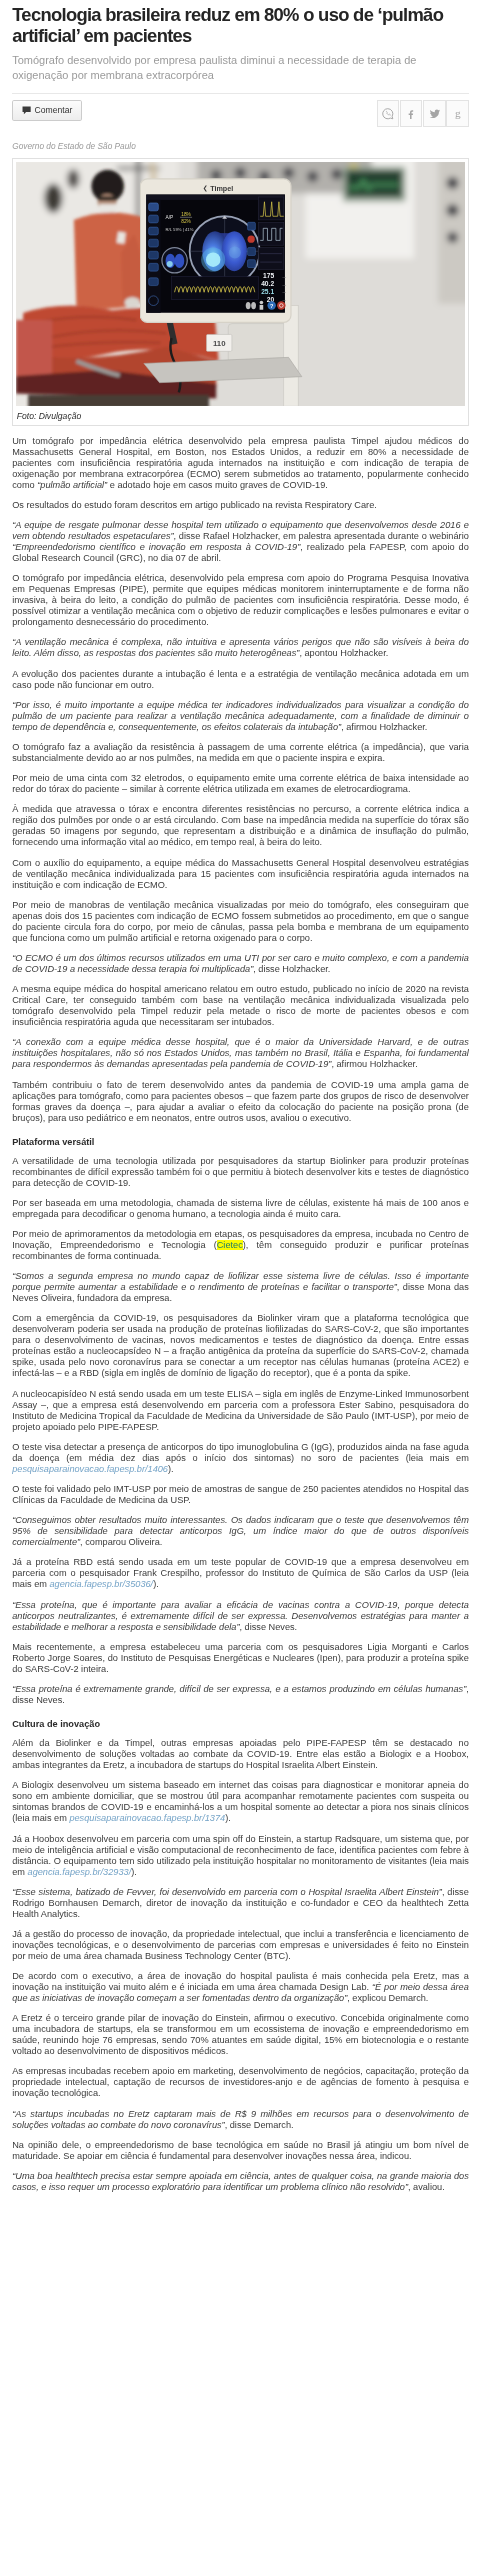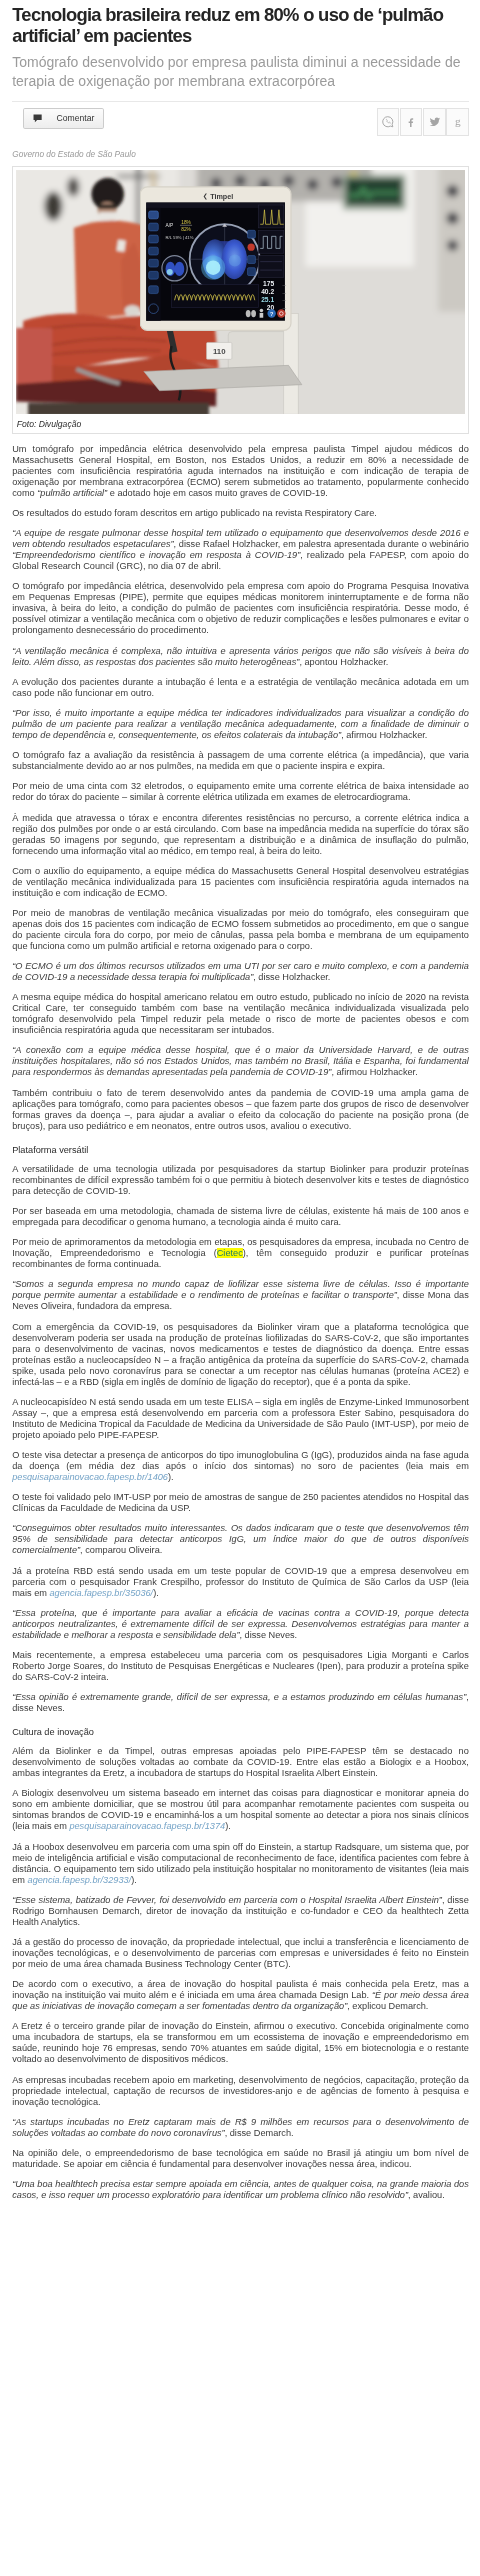--- a/index.html
+++ b/index.html
@@ -4,34 +4,34 @@
 <style>
   html,body { margin:0; padding:0; background:#ffffff; }
   body { font-family:"Liberation Sans", sans-serif; color:#3b3b3b; }
   .page { width:481px; margin:0 auto; padding:0 12.2px; box-sizing:border-box; }
 
   h1.title {
     font-size:18.4px; line-height:1.12; letter-spacing:-0.7px;
     color:#252525; margin:4.9px 0 7.3px; font-weight:700;
   }
   .subtitle {
-    font-size:14px; line-height:1.35; color:#9b9b9b; margin:0 0 9.8px; font-weight:400;
+    font-size:11px; line-height:1.35; color:#9b9b9b; margin:0 0 9.8px; font-weight:400;
   }
 
   .toolbar {
     border-top:0.6px solid #e8e8e8;
     padding:6.1px 0 3.7px;
     display:flex; justify-content:space-between; align-items:flex-start;
   }
   .comment-btn {
-    display:inline-flex; align-items:center; gap:14px;
+    display:inline-flex; align-items:center; gap:3px;
     font-family:inherit; font-size:8.6px; color:#333;
     background:linear-gradient(#fcfcfc,#ededed);
     border:0.6px solid #cccccc; border-radius:1.8px;
-    padding:4.3px 9.2px; cursor:pointer;margin-left:11px;
+    padding:4.3px 9.2px; cursor:pointer;
   }
   .comment-btn svg { display:block; }
   .share-group { display:flex; }
   .share-btn {
     width:22.6px; height:27.5px; border:0.6px solid #e3e3e3; background:#fbfbfb;
     display:flex; align-items:center; justify-content:center;
     margin-left:0.6px; cursor:pointer; padding:0;
   }
   .share-btn svg { display:block; }
 
@@ -39,21 +39,21 @@
 
   figure.hero { margin:7.3px 0 4.9px; border:0.6px solid #e0e0e0; padding:2.4px; background:#fff; }
   figure.hero svg.photo { display:block; width:100%; height:auto; }
   figcaption { font-style:italic; font-size:8.6px; color:#2e2e2e; padding:4.9px 1.2px 1.8px; }
 
   .article-body { margin-top:9.8px; padding-bottom:11px; }
   .article-paragraph {
     font-size:9.2px; line-height:11px; text-align:justify;
     margin:9.2px 0; color:#3b3b3b;
   }
-  .article-heading { font-size:9.2px; font-weight:400; color:#2b2b2b; margin:13px 0 9.2px; }
+  .article-heading { font-size:9.2px; font-weight:700; color:#2b2b2b; margin:13px 0 9.2px; }
   .inline-link { color:#74a3c7; font-style:italic; text-decoration:none; }
   .inline-link.highlight { background:#fbfb00; color:#1f7a6a; font-style:normal; }
 </style>
 </head>
 <body>
 
 <div class="page">
 
   <header>
     <h1 class="title">Tecnologia brasileira reduz em 80% o uso de ‘pulmão artificial’ em pacientes</h1>
@@ -279,21 +279,21 @@
       <p class="article-paragraph"><span>Por meio de aprimoramentos da metodologia em etapas, os pesquisadores da empresa, incubada no Centro de Inovação, Empreendedorismo e Tecnologia (</span><a class="inline-link highlight" href="#">Cietec</a><span>), têm conseguido produzir e purificar proteínas recombinantes de forma continuada.</span></p>
       <p class="article-paragraph"><em>“Somos a segunda empresa no mundo capaz de liofilizar esse sistema livre de células. Isso é importante porque permite aumentar a estabilidade e o rendimento de proteínas e facilitar o transporte”</em><span>, disse Mona das Neves Oliveira, fundadora da empresa.</span></p>
       <p class="article-paragraph"><span>Com a emergência da COVID-19, os pesquisadores da Biolinker viram que a plataforma tecnológica que desenvolveram poderia ser usada na produção de proteínas liofilizadas do SARS-CoV-2, que são importantes para o desenvolvimento de vacinas, novos medicamentos e testes de diagnóstico da doença. Entre essas proteínas estão a nucleocapsídeo N – a fração antigênica da proteína da superfície do SARS-CoV-2, chamada spike, usada pelo novo coronavírus para se conectar a um receptor nas células humanas (proteína ACE2) e infectá-las – e a RBD (sigla em inglês de domínio de ligação do receptor), que é a ponta da spike.</span></p>
       <p class="article-paragraph"><span>A nucleocapisídeo N está sendo usada em um teste ELISA – sigla em inglês de Enzyme-Linked Immunosorbent Assay –, que a empresa está desenvolvendo em parceria com a professora Ester Sabino, pesquisadora do Instituto de Medicina Tropical da Faculdade de Medicina da Universidade de São Paulo (IMT-USP), por meio de projeto apoiado pelo PIPE-FAPESP.</span></p>
       <p class="article-paragraph"><span>O teste visa detectar a presença de anticorpos do tipo imunoglobulina G (IgG), produzidos ainda na fase aguda da doença (em média dez dias após o início dos sintomas) no soro de pacientes (leia mais em </span><a class="inline-link" href="#">pesquisaparainovacao.fapesp.br/1406</a><span>).</span></p>
       <p class="article-paragraph"><span>O teste foi validado pelo IMT-USP por meio de amostras de sangue de 250 pacientes atendidos no Hospital das Clínicas da Faculdade de Medicina da USP.</span></p>
       <p class="article-paragraph"><em>“Conseguimos obter resultados muito interessantes. Os dados indicaram que o teste que desenvolvemos têm 95% de sensibilidade para detectar anticorpos IgG, um índice maior do que de outros disponíveis comercialmente”</em><span>, comparou Oliveira.</span></p>
       <p class="article-paragraph"><span>Já a proteína RBD está sendo usada em um teste popular de COVID-19 que a empresa desenvolveu em parceria com o pesquisador Frank Crespilho, professor do Instituto de Química de São Carlos da USP (leia mais em </span><a class="inline-link" href="#">agencia.fapesp.br/35036/</a><span>).</span></p>
       <p class="article-paragraph"><em>“Essa proteína, que é importante para avaliar a eficácia de vacinas contra a COVID-19, porque detecta anticorpos neutralizantes, é extremamente difícil de ser expressa. Desenvolvemos estratégias para manter a estabilidade e melhorar a resposta e sensibilidade dela”</em><span>, disse Neves.</span></p>
       <p class="article-paragraph"><span>Mais recentemente, a empresa estabeleceu uma parceria com os pesquisadores Ligia Morganti e Carlos Roberto Jorge Soares, do Instituto de Pesquisas Energéticas e Nucleares (Ipen), para produzir a proteína spike do SARS-CoV-2 inteira.</span></p>
-      <p class="article-paragraph"><em>“Essa opinião é extremamente grande, difícil de ser expressa, e a estamos produzindo em células humanas”</em><span>, disse Neves.</span></p>
+      <p class="article-paragraph"><em>“Essa proteína é extremamente grande, difícil de ser expressa, e a estamos produzindo em células humanas”</em><span>, disse Neves.</span></p>
       <h3 class="article-heading">Cultura de inovação</h3>
       <p class="article-paragraph"><span>Além da Biolinker e da Timpel, outras empresas apoiadas pelo PIPE-FAPESP têm se destacado no desenvolvimento de soluções voltadas ao combate da COVID-19. Entre elas estão a Biologix e a Hoobox, ambas integrantes da Eretz, a incubadora de startups do Hospital Israelita Albert Einstein.</span></p>
       <p class="article-paragraph"><span>A Biologix desenvolveu um sistema baseado em internet das coisas para diagnosticar e monitorar apneia do sono em ambiente domiciliar, que se mostrou útil para acompanhar remotamente pacientes com suspeita ou sintomas brandos de COVID-19 e encaminhá-los a um hospital somente ao detectar a piora nos sinais clínicos (leia mais em </span><a class="inline-link" href="#">pesquisaparainovacao.fapesp.br/1374</a><span>).</span></p>
       <p class="article-paragraph"><span>Já a Hoobox desenvolveu em parceria com uma spin off do Einstein, a startup Radsquare, um sistema que, por meio de inteligência artificial e visão computacional de reconhecimento de face, identifica pacientes com febre à distância. O equipamento tem sido utilizado pela instituição hospitalar no monitoramento de visitantes (leia mais em </span><a class="inline-link" href="#">agencia.fapesp.br/32933/</a><span>).</span></p>
       <p class="article-paragraph"><em>“Esse sistema, batizado de Fevver, foi desenvolvido em parceria com o Hospital Israelita Albert Einstein”</em><span>, disse Rodrigo Bornhausen Demarch, diretor de inovação da instituição e co-fundador e CEO da healthtech Zetta Health Analytics.</span></p>
       <p class="article-paragraph"><span>Já a gestão do processo de inovação, da propriedade intelectual, que inclui a transferência e licenciamento de inovações tecnológicas, e o desenvolvimento de parcerias com empresas e universidades é feito no Einstein por meio de uma área chamada Business Technology Center (BTC).</span></p>
       <p class="article-paragraph"><span>De acordo com o executivo, a área de inovação do hospital paulista é mais conhecida pela Eretz, mas a inovação na instituição vai muito além e é iniciada em uma área chamada Design Lab. </span><em>“É por meio dessa área que as iniciativas de inovação começam a ser fomentadas dentro da organização”</em><span>, explicou Demarch.</span></p>
       <p class="article-paragraph"><span>A Eretz é o terceiro grande pilar de inovação do Einstein, afirmou o executivo. Concebida originalmente como uma incubadora de startups, ela se transformou em um ecossistema de inovação e empreendedorismo em saúde, reunindo hoje 76 empresas, sendo 70% atuantes em saúde digital, 15% em biotecnologia e o restante voltado ao desenvolvimento de dispositivos médicos.</span></p>
       <p class="article-paragraph"><span>As empresas incubadas recebem apoio em marketing, desenvolvimento de negócios, capacitação, proteção da propriedade intelectual, captação de recursos de investidores-anjo e de agências de fomento à pesquisa e inovação tecnológica.</span></p>
       <p class="article-paragraph"><em>“As startups incubadas no Eretz captaram mais de R$ 9 milhões em recursos para o desenvolvimento de soluções voltadas ao combate do novo coronavírus”</em><span>, disse Demarch.</span></p>

